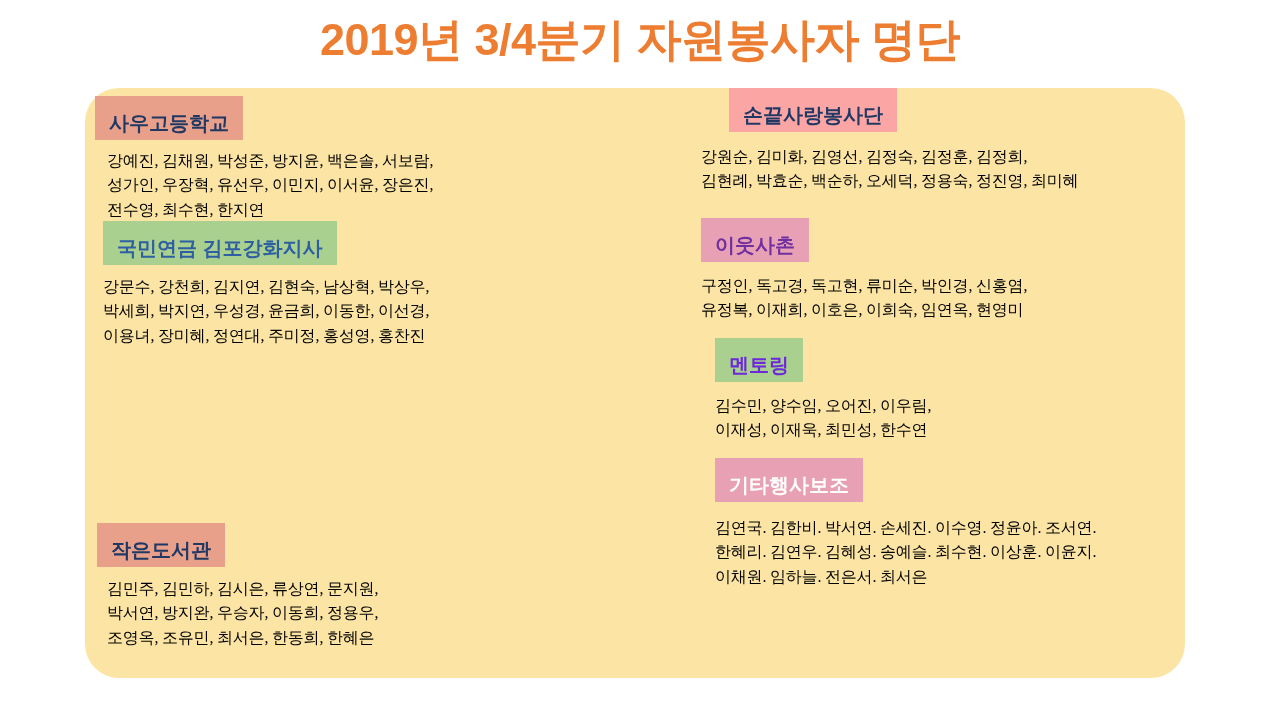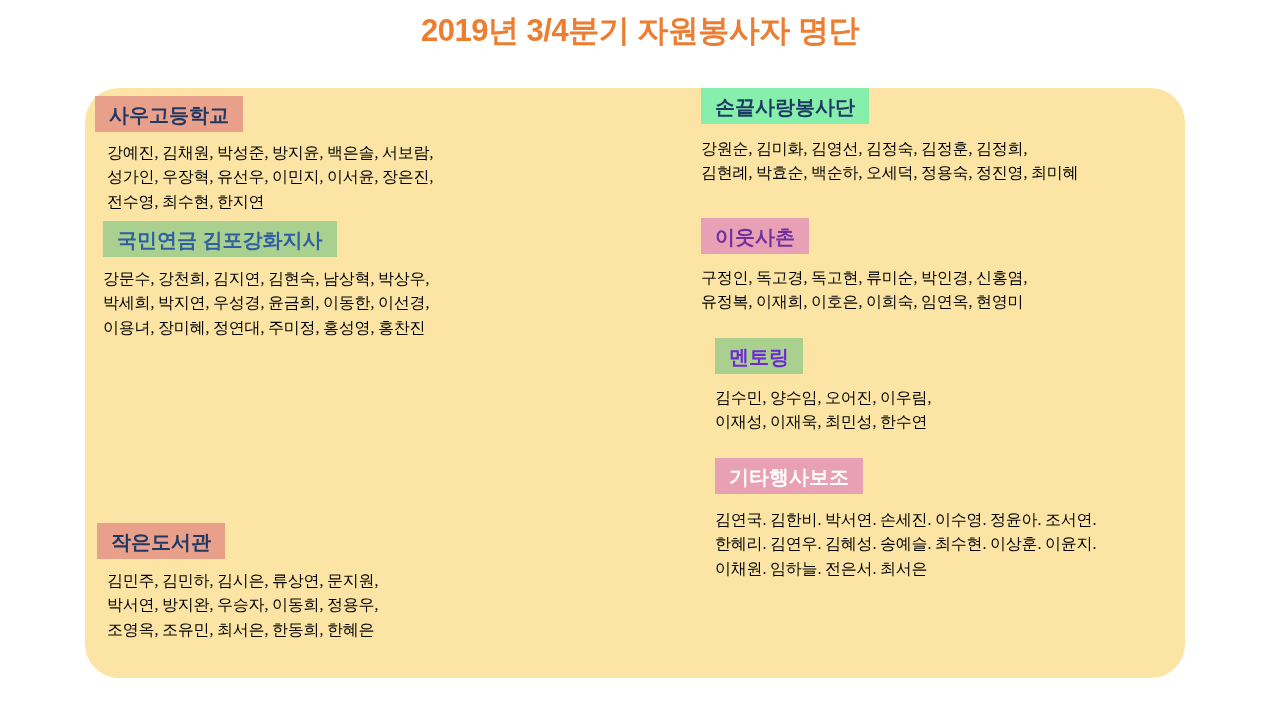--- a/index.html
+++ b/index.html
@@ -14,21 +14,21 @@
     position: relative;
     width: 1280px; height: 720px;
     background: #ffffff;
   }
   #title {
     position: absolute;
     top: 10px; left: 0; width: 1280px;
     text-align: center;
     font-family: "Liberation Sans", sans-serif;
     font-weight: bold;
-    font-size: 31px;
+    font-size: 45px;
     color: #ED7D31;
     letter-spacing: -0.5px;
   }
   #panel {
     position: absolute;
     left: 85px; top: 88px;
     width: 1100px; height: 590px;
     background: #FCE5A4;
     border-radius: 34px;
   }
@@ -39,27 +39,27 @@
   #col-left { left: 0; width: 550px; }
   #col-right { left: 550px; width: 550px; }
 
   .group { position: relative; }
 
   .tag {
     display: inline-block;
     font-family: "Liberation Sans", sans-serif;
     font-weight: bold;
     font-size: 20px;
-    padding: 8px 14px 5px 14px;
+    padding: 16px 14px 5px 14px;
     line-height: 1.15;
     white-space: nowrap;
   }
   .tag-salmon { background: #E8A08A; color: #1F3864; }
   .tag-green  { background: #A9D08E; color: #2E5FA3; }
-  .tag-pink   { background: #86efac; color: #1F3864; }
+  .tag-pink   { background: #fca5a5; color: #1F3864; margin-left: 28px; }
   .tag-pink2  { background: #E8A0B4; color: #7030A0; }
   .tag-green2 { background: #A9D08E; color: #6d28d9; font-family: Liberation Serif, serif; }
   .tag-pink3  { background: #E8A0B4; color: #FFFFFF; }
 
   .names {
     font-family: "Liberation Serif", "DejaVu Serif", serif;
     font-size: 16px;
     color: #000000;
     line-height: 1.52;
     white-space: pre-line;

